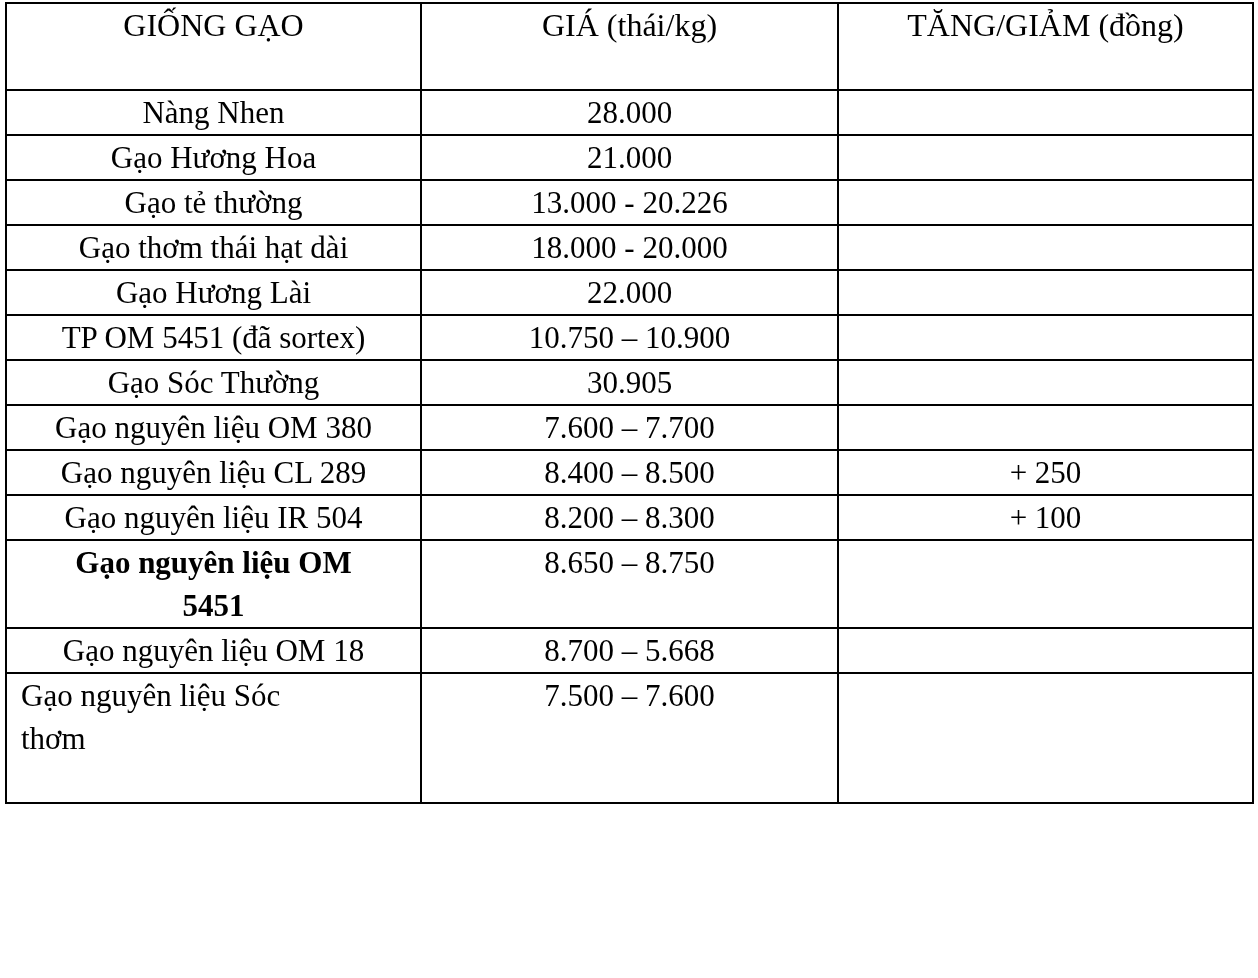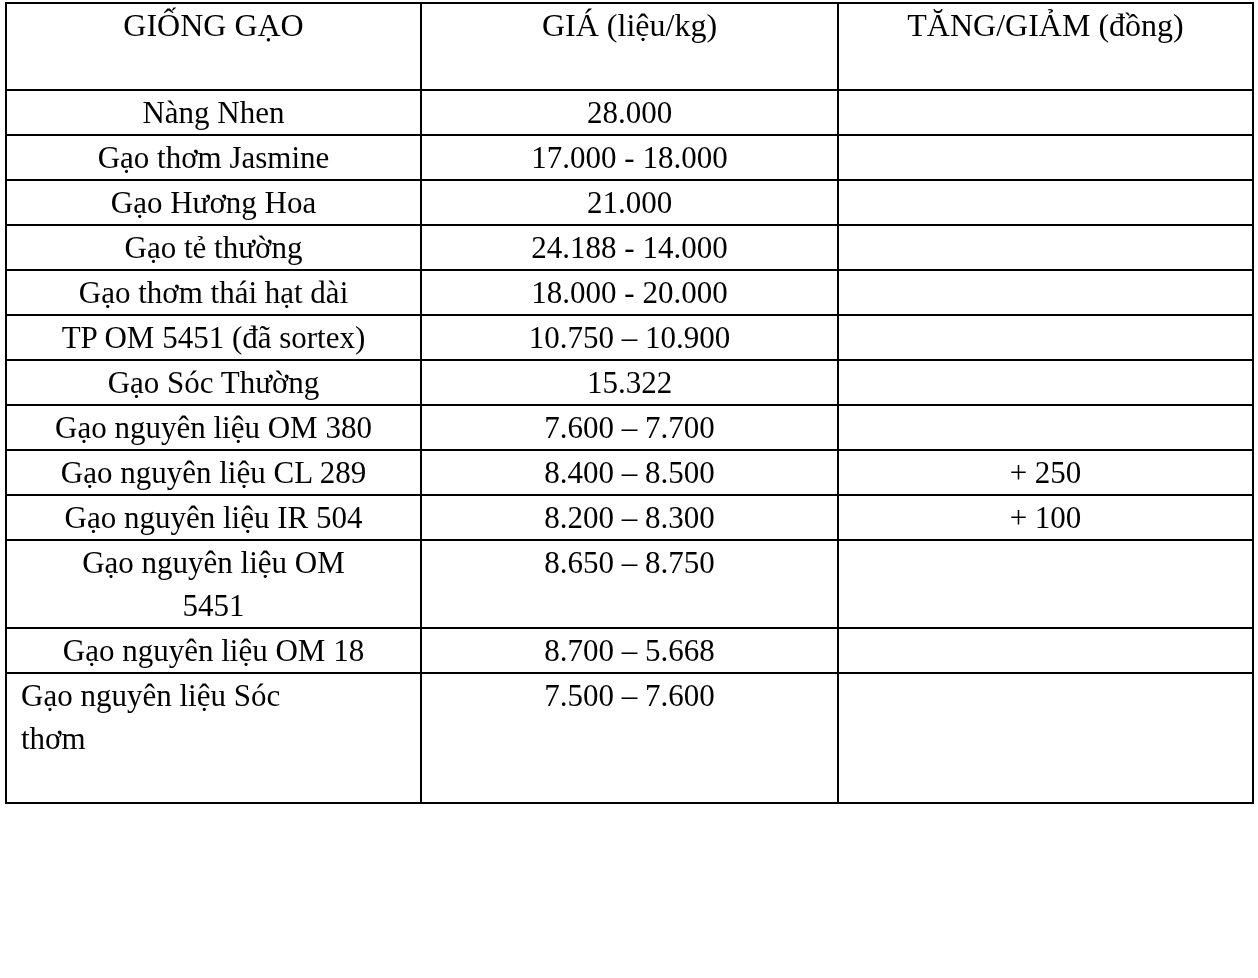--- a/index.html
+++ b/index.html
@@ -33,77 +33,77 @@
 
 <table>
   <colgroup>
       <col class="c1">
       <col class="c2">
       <col class="c3">
     </colgroup>
   <thead>
     <tr>
       <th>GIỐNG GẠO</th>
-      <th>GIÁ (liệu/kg)</th>
+      <th>GIÁ (thái/kg)</th>
       <th>TĂNG/GIẢM (đồng)</th>
     </tr>
   </thead>
   <tbody>
     <tr>
         <td>Nàng Nhen</td>
         <td>28.000</td>
         <td></td>
       </tr>
     <tr>
-        <td>Gạo thơm Jasmine</td>
-        <td>17.000 - 18.000</td>
-        <td></td>
-      </tr>
-    <tr>
         <td>Gạo Hương Hoa</td>
         <td>21.000</td>
         <td></td>
       </tr>
     <tr>
         <td>Gạo tẻ thường</td>
-        <td>24.188 - 14.000</td>
+        <td>13.000 - 20.226</td>
         <td></td>
       </tr>
     <tr>
         <td>Gạo thơm thái hạt dài</td>
         <td>18.000 - 20.000</td>
+        <td></td>
+      </tr>
+    <tr>
+        <td>Gạo Hương Lài</td>
+        <td>22.000</td>
         <td></td>
       </tr>
     <tr>
         <td>TP OM 5451 (đã sortex)</td>
         <td>10.750 – 10.900</td>
         <td></td>
       </tr>
     <tr>
         <td>Gạo Sóc Thường</td>
-        <td>15.322</td>
+        <td>30.905</td>
         <td></td>
       </tr>
     <tr>
         <td>Gạo nguyên liệu OM 380</td>
         <td>7.600 – 7.700</td>
         <td></td>
       </tr>
     <tr>
         <td>Gạo nguyên liệu CL 289</td>
         <td>8.400 – 8.500</td>
         <td>+ 250</td>
       </tr>
     <tr>
         <td>Gạo nguyên liệu IR 504</td>
         <td>8.200 – 8.300</td>
         <td>+ 100</td>
       </tr>
     <tr class="tall">
-        <td style="padding:0 50px;">Gạo nguyên liệu OM 5451</td>
+        <td style="padding:0 50px;font-weight:bold;">Gạo nguyên liệu OM 5451</td>
         <td>8.650 – 8.750</td>
         <td></td>
       </tr>
     <tr>
         <td>Gạo nguyên liệu OM 18</td>
         <td>8.700 – 5.668</td>
         <td></td>
       </tr>
     <tr class="tallest">
         <td class="left" style="padding-right:80px;">Gạo nguyên liệu Sóc thơm</td>

